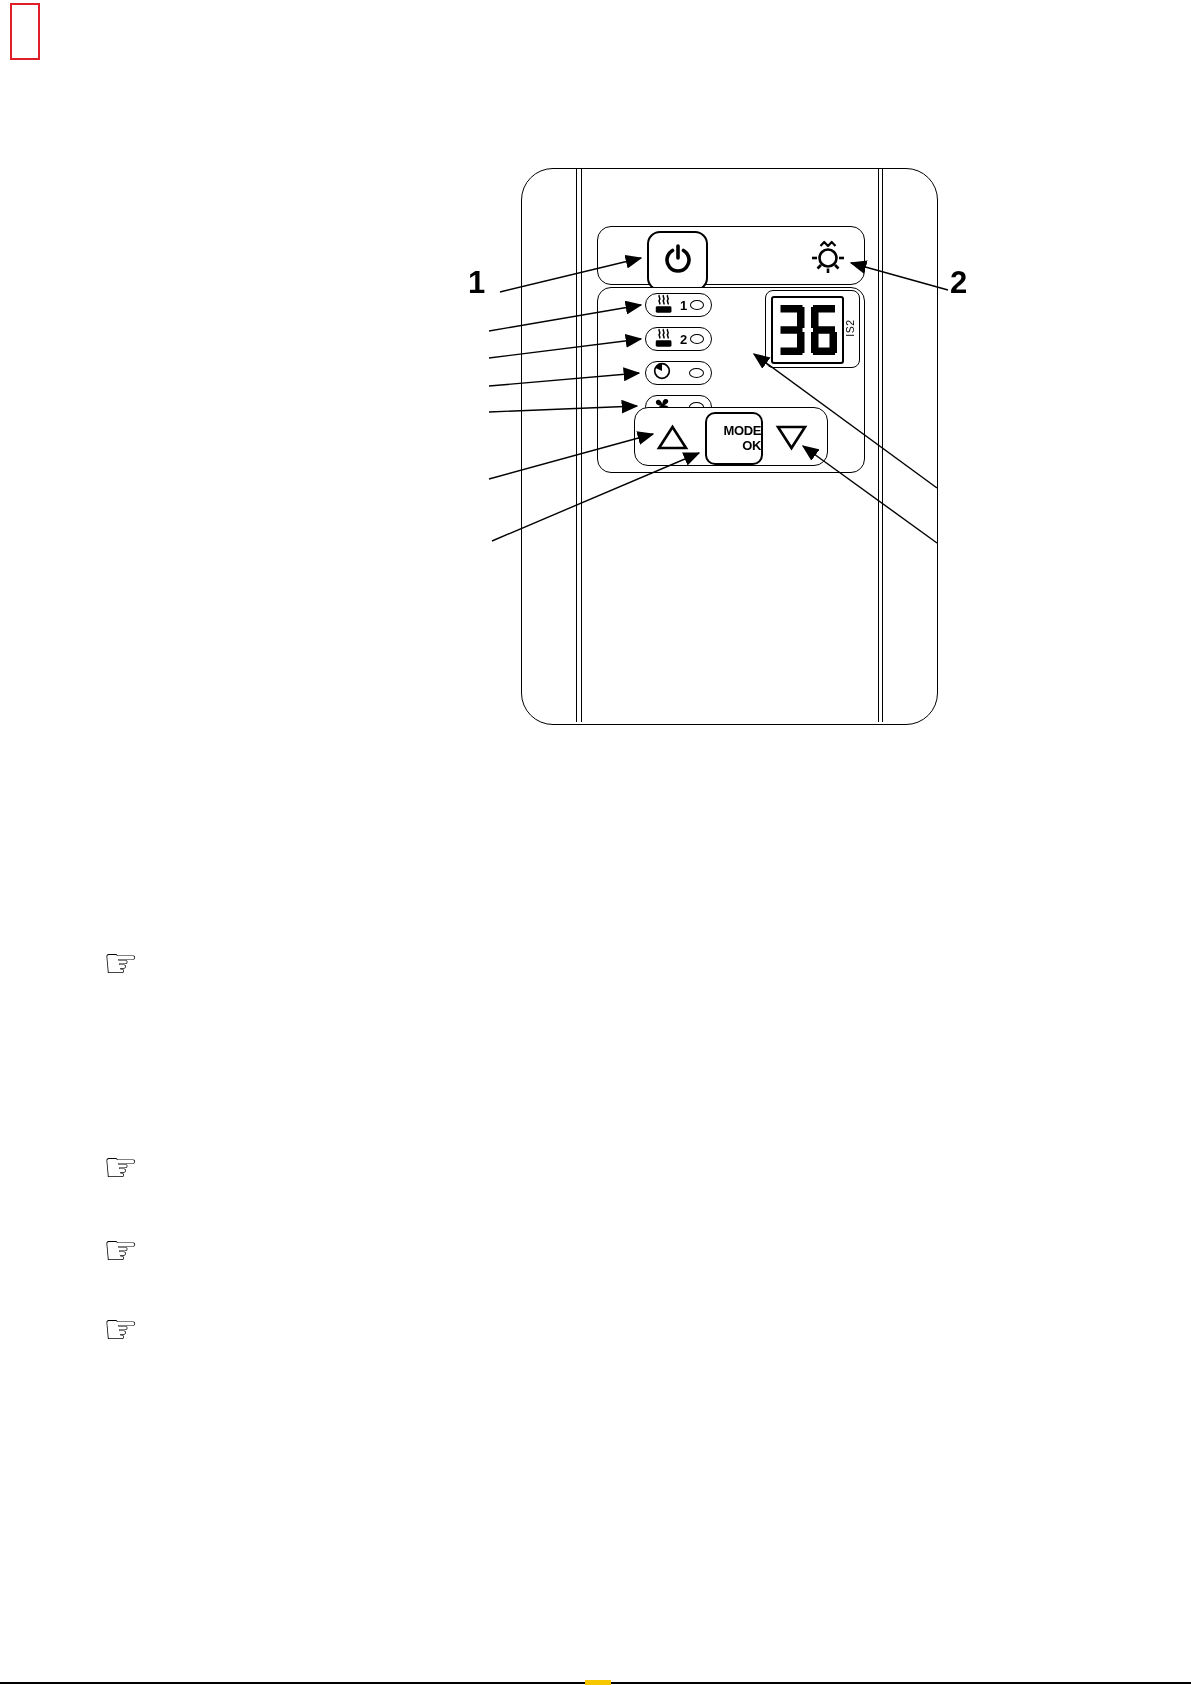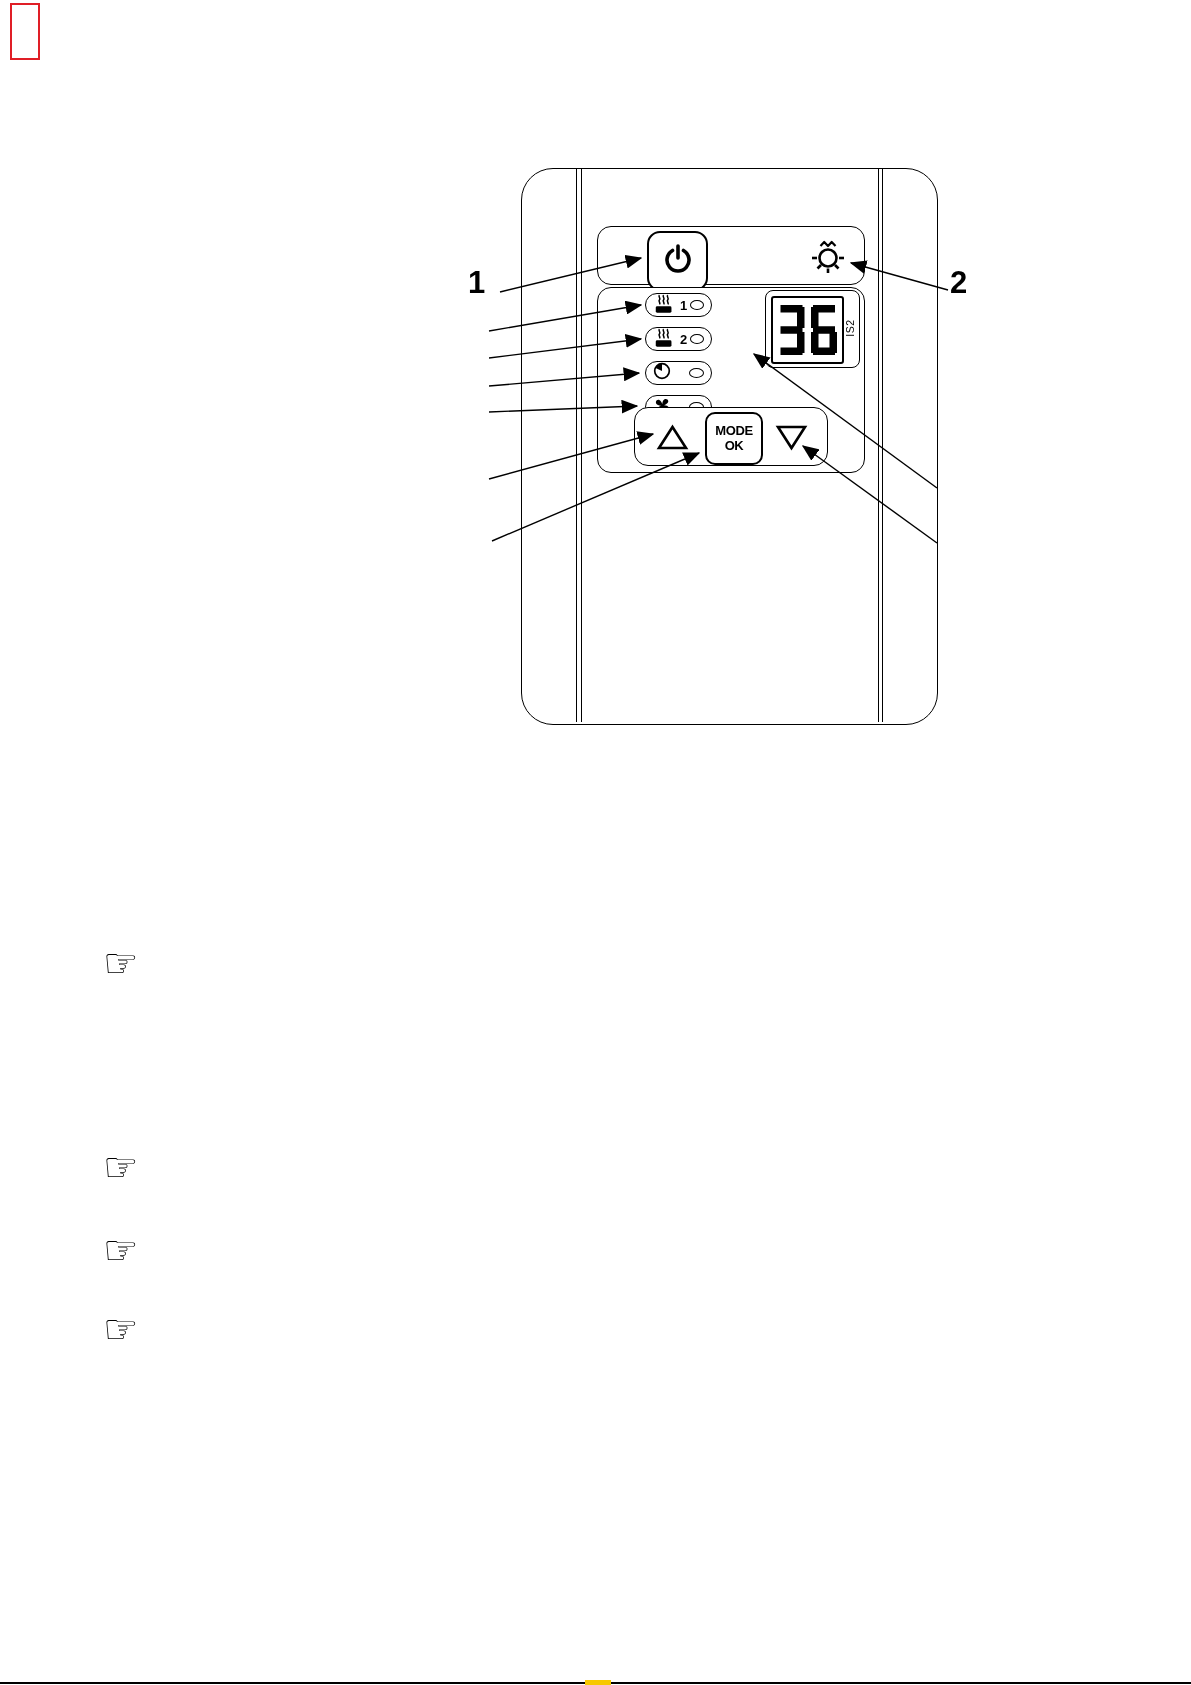--- a/index.html
+++ b/index.html
@@ -35,21 +35,21 @@
 
   #display-bezel{left:765px;top:290px;width:93px;height:76px;border:1.4px solid #000;border-radius:8px;background:#fff;}
   #display-screen{left:771px;top:296px;width:69px;height:64px;border:2.8px solid #000;border-radius:3px;background:#fff;box-sizing:content-box;}
   #display-side-label{left:839px;top:317px;width:22px;height:22px;display:flex;align-items:center;justify-content:center;
     transform:rotate(-90deg);font-size:10.5px;letter-spacing:.5px;color:#000;}
 
   
   #ctrl-bar{left:634px;top:407px;width:192px;height:57px;border:1.5px solid #000;border-radius:14px;background:#fff;}
   #up-btn{left:656px;top:424px;} #down-btn{left:775px;top:424px;}
   #mode-btn{left:705px;top:412px;width:54px;height:49px;border:2px solid #000;border-radius:10px;background:#fff;
-    display:flex;flex-direction:column;align-items:center;justify-content:center;}
+    display:flex;flex-direction:column;align-items:flex-end;justify-content:center;}
   .mode-text{font-size:13px;font-weight:bold;letter-spacing:-.4px;line-height:1.15;color:#000;}
 
   
   .callout{font-size:31px;font-weight:bold;color:#000;line-height:1;z-index:60;}
   #callout-1{left:468px;top:267px;} #callout-2{left:950px;top:267px;}
 
   
   #lines-overlay{left:0;top:0;width:1191px;height:1685px;z-index:50;pointer-events:none;}
 
   

